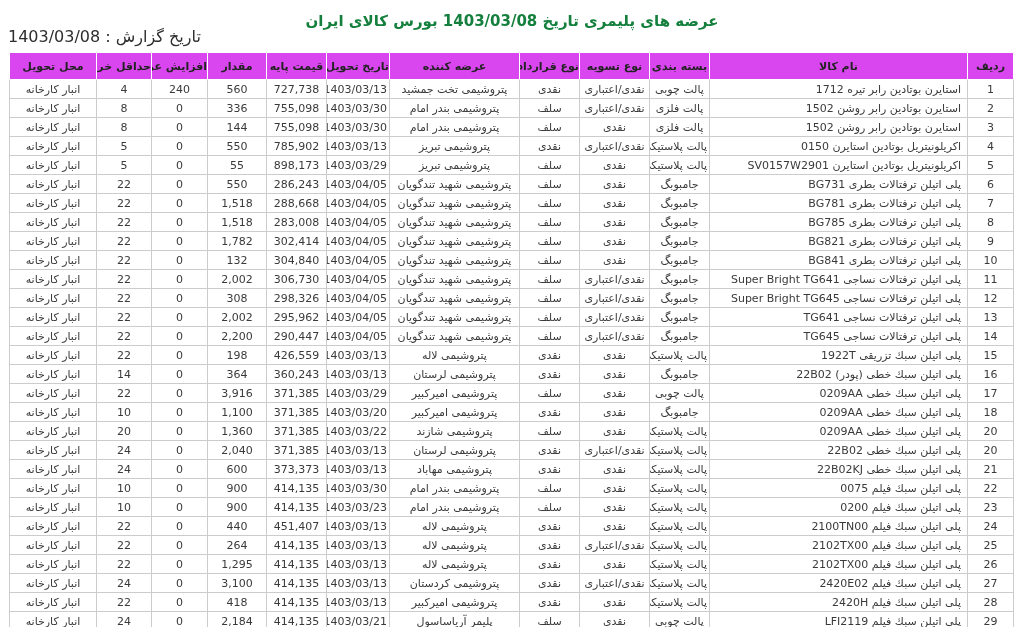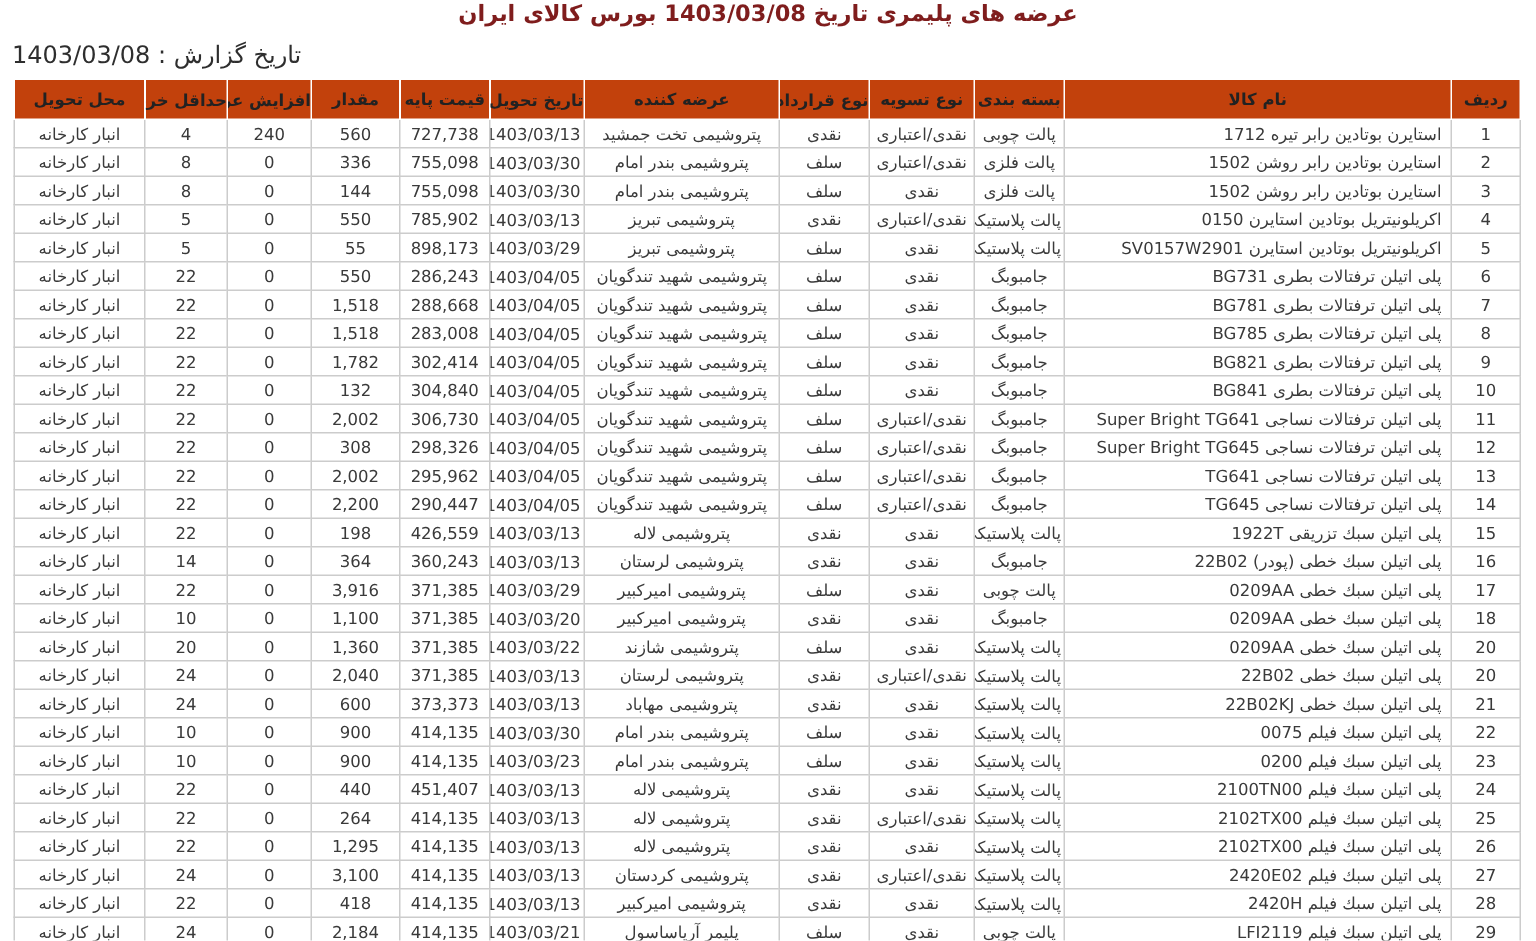--- a/index.html
+++ b/index.html
@@ -7,30 +7,30 @@
   body {
     width:1024px; height:627px; overflow:hidden; position:relative;
     font-family:"DejaVu Sans", sans-serif;
     color:#3a3a3a;
   }
   .report-date {
     position:absolute; top:27px; left:8px;
     font-size:16px; color:#2e2e2e; direction:rtl;
   }
   .page-title {
-    text-align:center;
-    font-size:15px; font-weight:bold; color:#7f1d1d; direction:rtl;
+    padding-top:12px; text-align:center;
+    font-size:15px; font-weight:bold; color:#15803d; direction:rtl;
   }
   .table-wrap { position:absolute; top:52px; right:10px; left:10px; }
   table {
     width:1004px; border-collapse:collapse; table-layout:fixed;
     direction:rtl;
   }
   th {
-    background:#c2410c; border:1px solid #ffffff;
+    background:#d946ef; border:1px solid #ffffff;
     height:27px; font-size:11px; font-weight:bold; color:#222;
     text-align:center; vertical-align:middle; overflow:hidden; white-space:nowrap;
   }
   td {
     border:1px solid #cccccc; background:#ffffff;
     height:19px; font-size:11px; color:#3a3a3a;
     text-align:center; vertical-align:middle; overflow:hidden; white-space:nowrap;
     padding:0 2px;
   }
   td.c1 { text-align:right; padding-right:6px; }

